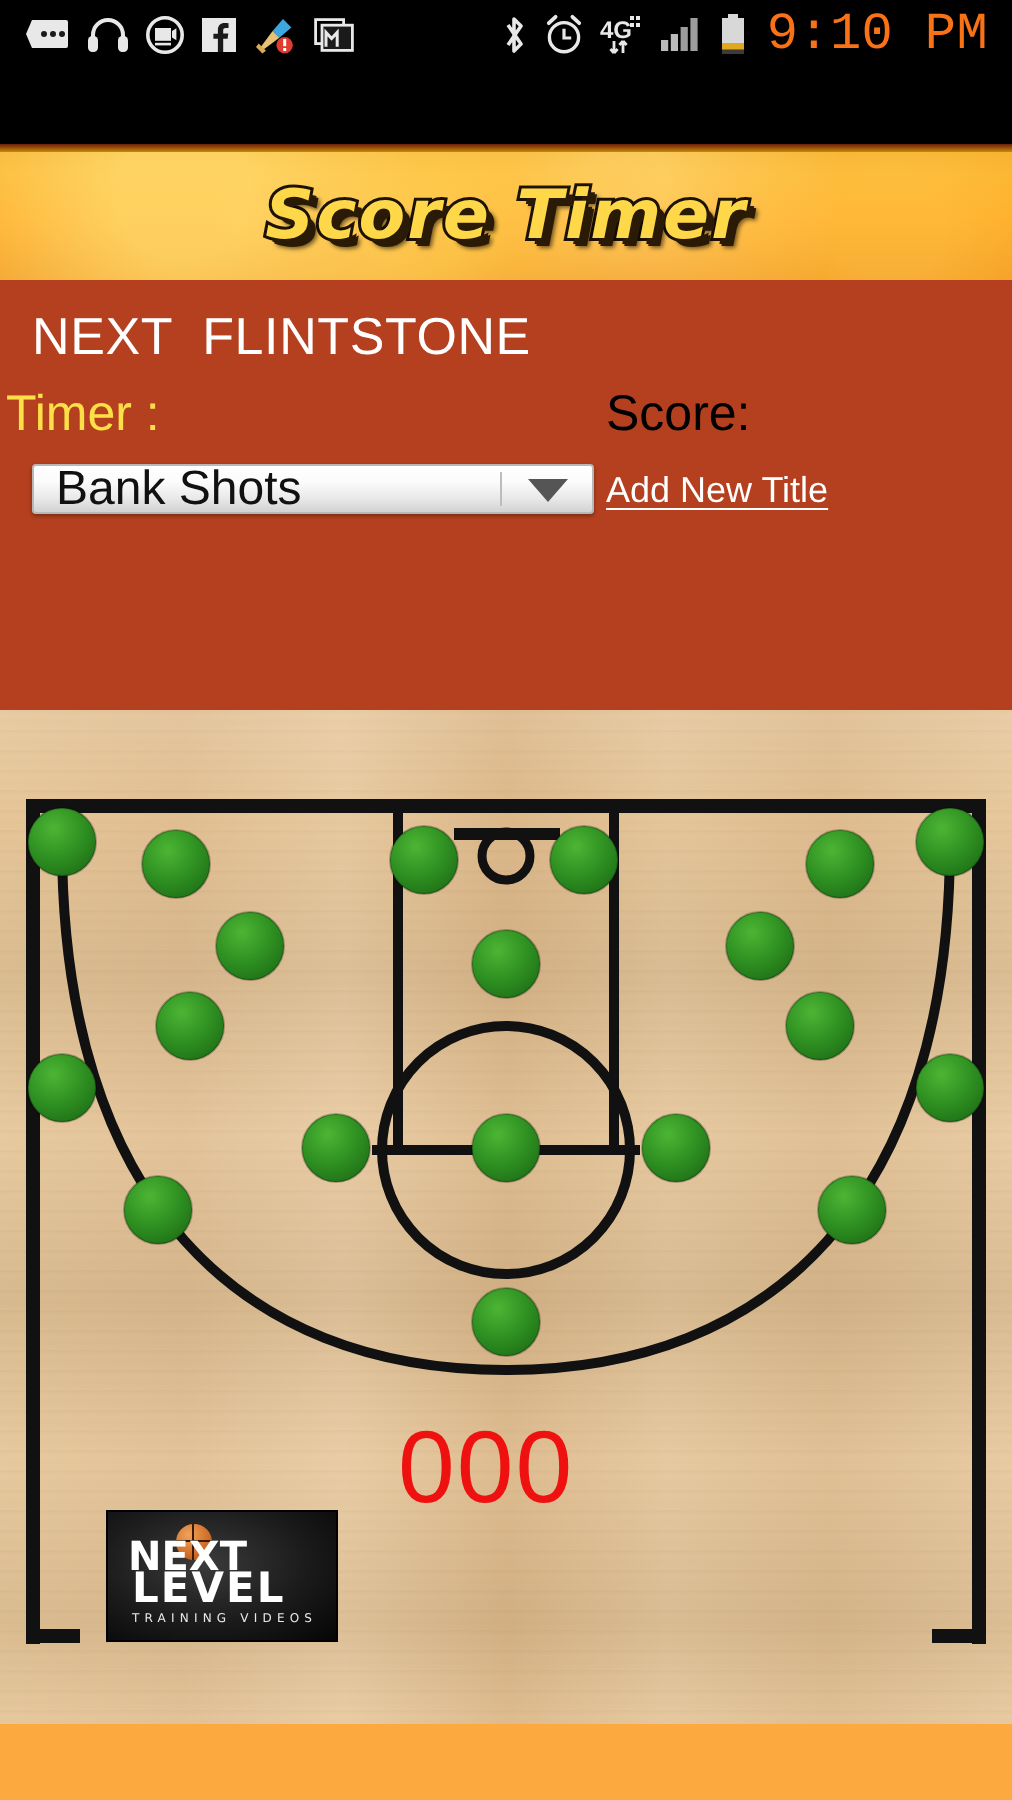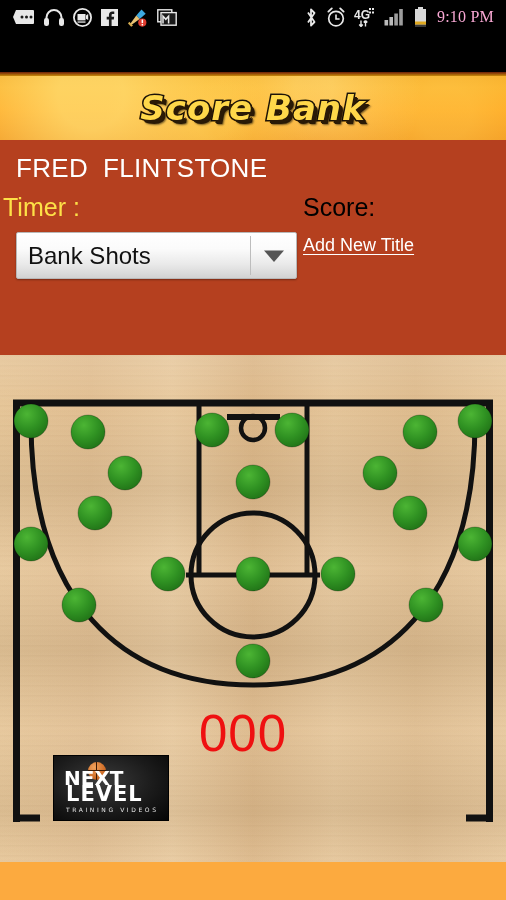--- a/index.html
+++ b/index.html
@@ -17,22 +17,22 @@
   
   #statusbar{
     position:absolute;left:0;top:0;width:506px;height:34px;
     background:#000;
     display:flex;align-items:center;
   }
   #status-left{display:flex;align-items:center;gap:9px;margin-left:13px;}
   #status-right{display:flex;align-items:center;gap:8px;margin-left:auto;margin-right:10px;}
   .sicon{display:block;}
   #clock{
-    color:#f9a8d4;font-size:16px;letter-spacing:.2px;
-    font-family:Liberation Serif, serif;
+    color:#f97316;font-size:26px;letter-spacing:.2px;
+    font-family:Liberation Mono, monospace;
     margin-left:2px;margin-right:2px;
   }
 
   
   #titlebar{
     position:absolute;left:0;top:34px;width:506px;height:36px;
     background:linear-gradient(to bottom,#9b9b9b 0%,#8e8e8e 45%,#777777 55%,#6d6d6d 100%);
     border-bottom:2px solid #47120a;
     box-sizing:border-box;
     display:flex;align-items:center;
@@ -98,21 +98,21 @@
     position:absolute;left:410px;top:53px;
     color:#ffffff;font-size:25px;
   }
   #timer-value{
     position:absolute;left:140px;top:53px;
     color:#ffffff;font-size:25px;
   }
 
   
   #title-spinner{
-    position:absolute;left:16px;top:92px;width:281px;height:47px;
+    position:absolute;left:16px;top:92px;width:281px;height:25px;
     background:linear-gradient(to bottom,#ffffff 0%,#fbfbfb 35%,#e9e9e9 70%,#d2d2d2 100%);
     border:1px solid #b8b8b8;
     border-radius:2px;
     box-sizing:border-box;
     display:flex;align-items:center;
     box-shadow:0 1px 2px rgba(0,0,0,.35);
     cursor:pointer;
   }
   #spinner-text{
     color:#111;font-size:24px;margin-left:11px;white-space:nowrap;
@@ -306,26 +306,26 @@
         <rect x="1" y="14.5" width="11" height="3.2" fill="#e0a81e"></rect>
         <rect x="1" y="17.7" width="11" height="2.3" fill="#3a3a3a"></rect>
       </svg>
 
       <div id="clock">9:10 PM</div>
     </div>
   </div>
 
 
   <div id="banner">
-    <div id="scoreboard-logo">Score Bank</div>
+    <div id="scoreboard-logo">Score Timer</div>
   </div>
 
   <div id="form-panel">
 
-    <div id="player-name">FRED  FLINTSTONE</div>
+    <div id="player-name">NEXT  FLINTSTONE</div>
 
     <div id="timer-label">Timer :</div>
     <div id="timer-value"></div>
 
     <div id="score-label">Score:</div>
     <div id="score-value"></div>
 
     <div id="title-spinner">
       <div id="spinner-text">Bank Shots</div>
       <div id="spinner-divider"></div>

